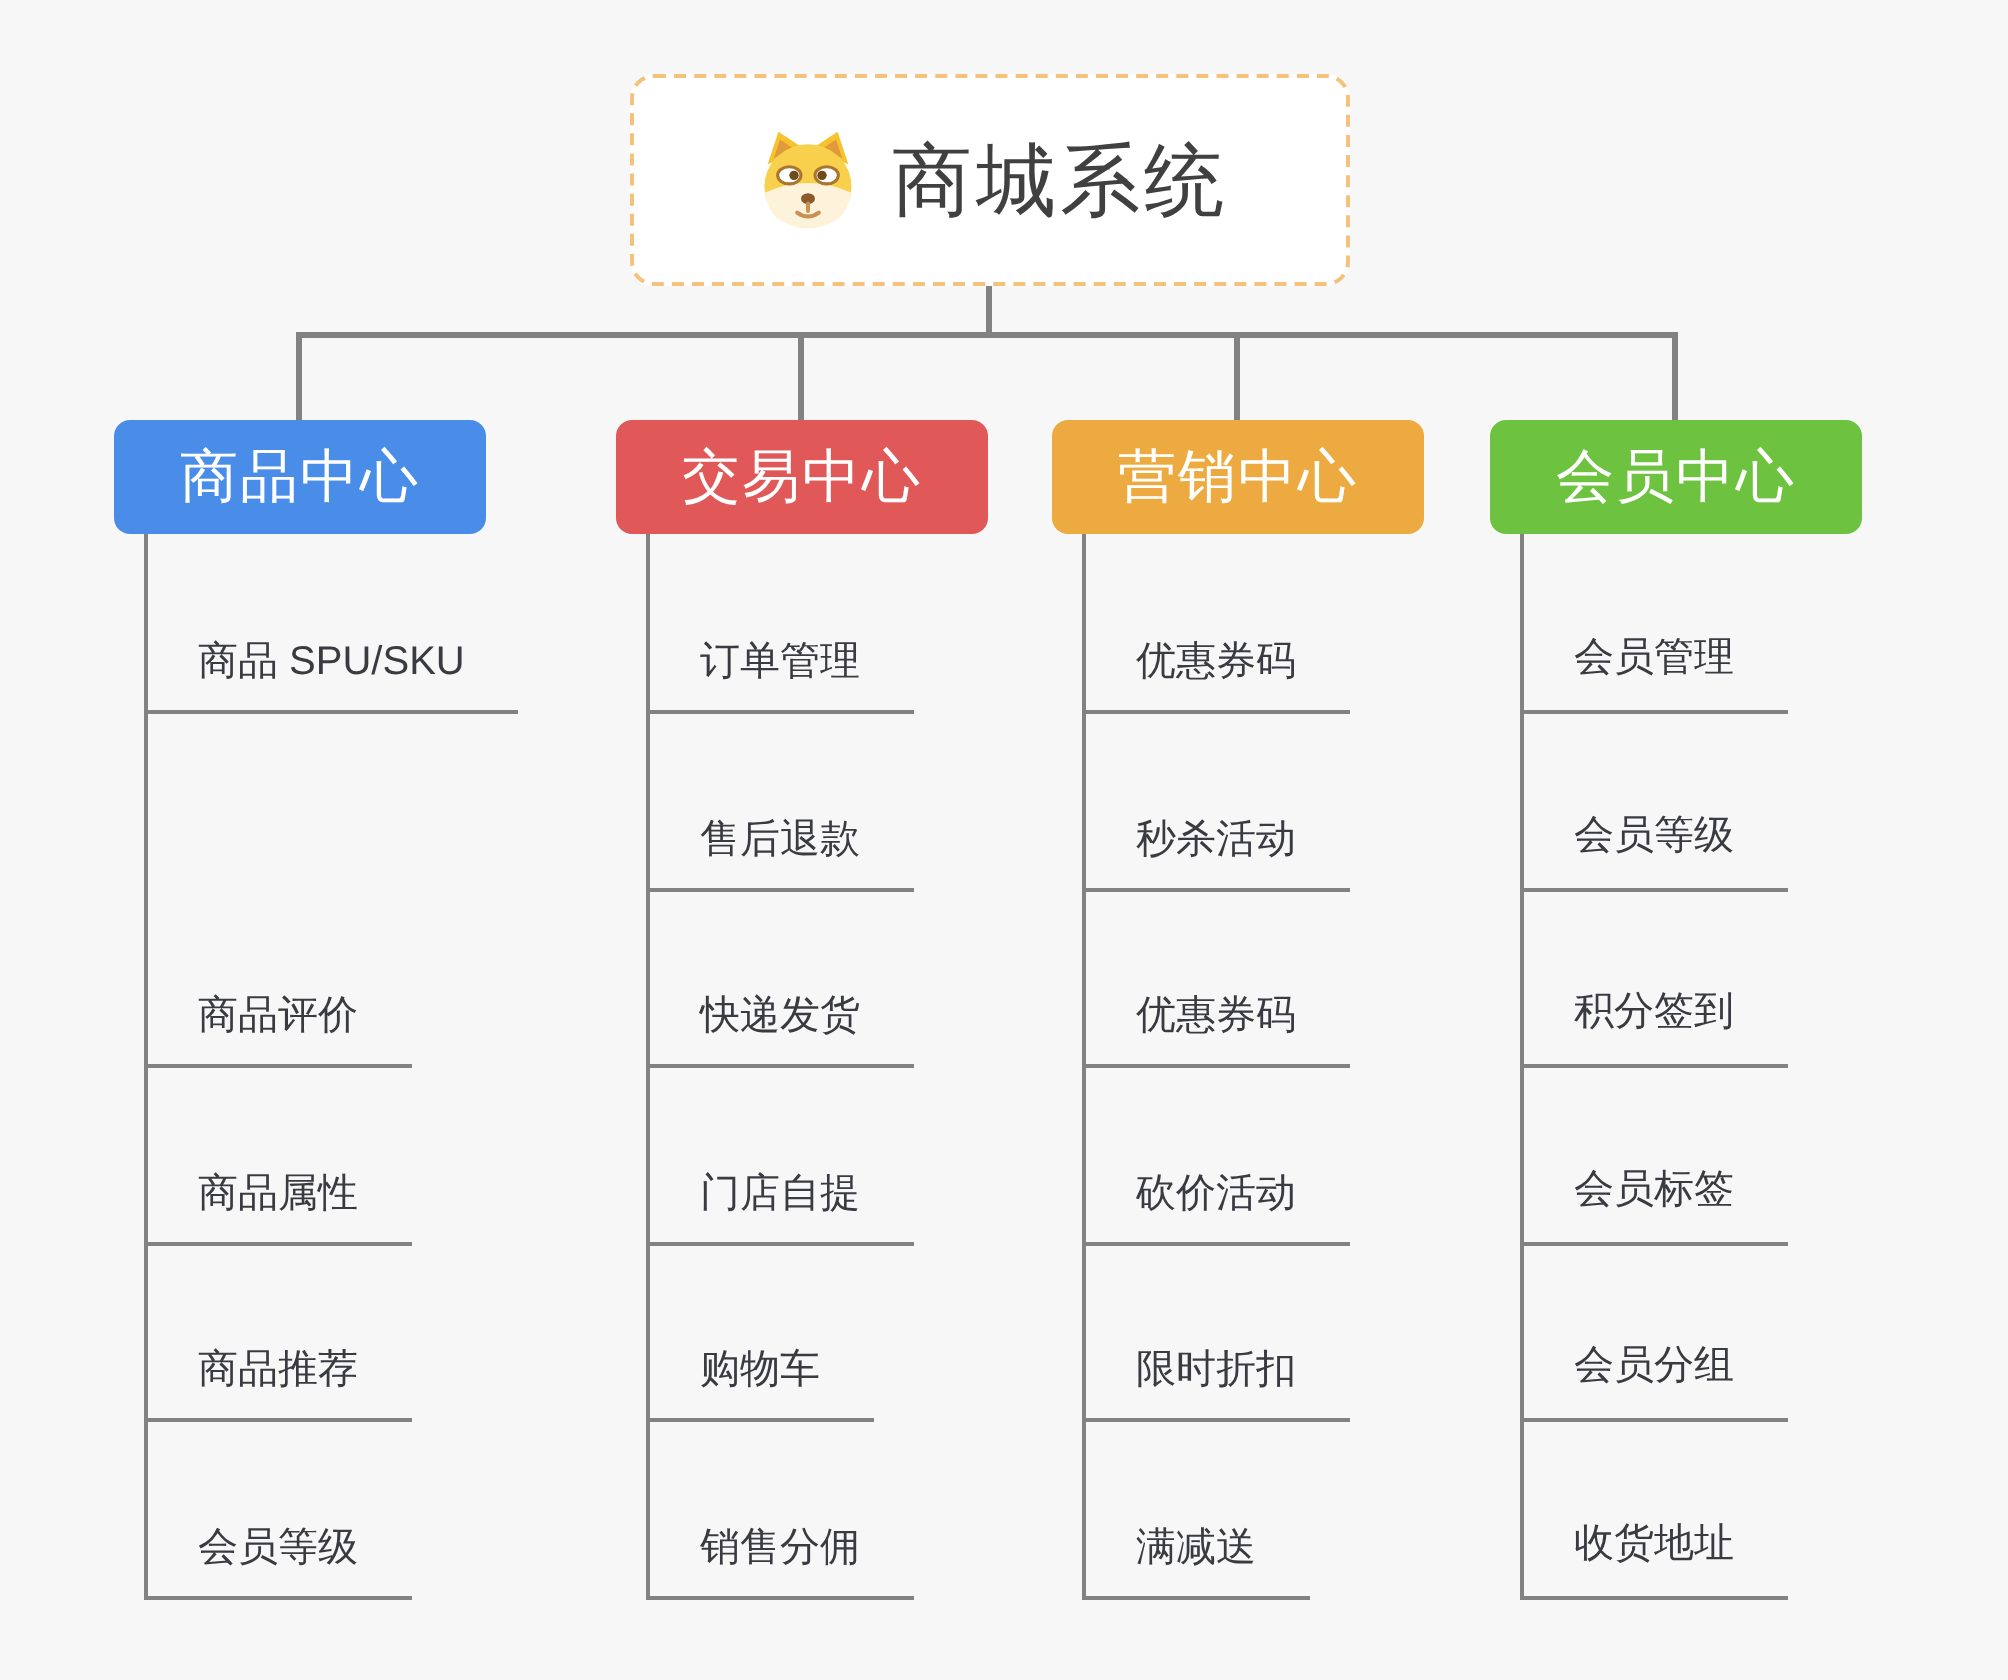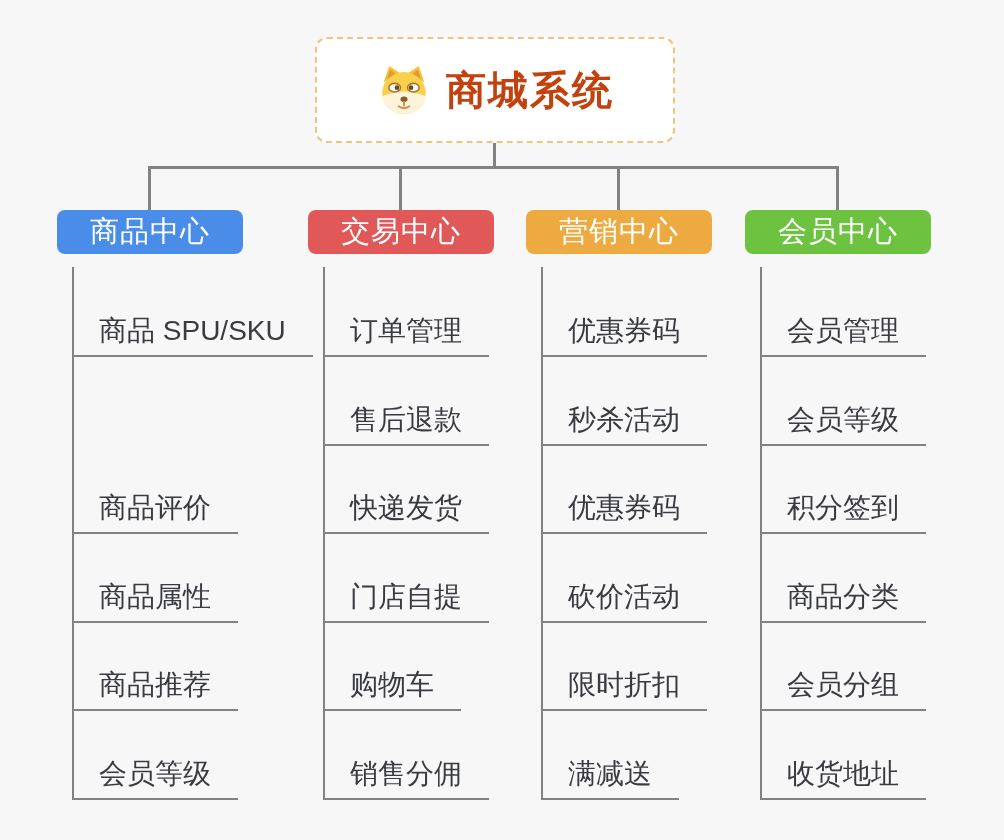--- a/index.html
+++ b/index.html
@@ -13,44 +13,44 @@
   .drop{top:166px;width:3px;height:44px;}
   .drop-0{left:148px;}
   .drop-1{left:399px;}
   .drop-2{left:617px;}
   .drop-3{left:836px;}
 
   
   .root-node{position:absolute;left:315px;top:37px;width:360px;height:106px;
     background:#ffffff;border:2px dashed #f5c27b;border-radius:12px;
     box-sizing:border-box;display:flex;align-items:center;justify-content:center;gap:14px;}
-  .root-label{font-size:40px;letter-spacing:2px;color:#c2410c;font-weight:700;}
+  .root-label{font-size:40px;letter-spacing:2px;color:#404040;font-weight:400;}
   .dog{width:56px;height:54px;display:inline-block;}
 
   
-  .branch-box{position:absolute;top:210px;width:186px;height:44px;border-radius:8px;
+  .branch-box{position:absolute;top:210px;width:186px;height:57px;border-radius:8px;
     display:flex;align-items:center;justify-content:center;}
   .branch-label{color:#ffffff;font-size:29px;letter-spacing:1px;}
   .bx-0{left:57px;background:#4a8de8;}
   .bx-1{left:308px;background:#e05858;}
   .bx-2{left:526px;background:#ecaa40;}
   .bx-3{left:745px;background:#6dc23f;}
 
   
   .subline{top:267px;width:2px;height:533px;}
   .sl-0{left:72px;}
   .sl-1{left:323px;}
   .sl-2{left:541px;}
   .sl-3{left:760px;}
 
   
-  .item{position:absolute;font-size:28px;line-height:36px;color:#3a3b41;
+  .item{position:absolute;font-size:20px;line-height:36px;color:#3a3b41;
     padding:0 27px 6px 27px;border-bottom:2px solid #828282;white-space:nowrap;
     width:fit-content;}
-  .c-0{left:72px;} .c-1{left:323px;} .c-2{left:541px;text-align:right;} .c-3{left:760px;}
+  .c-0{left:72px;} .c-1{left:323px;} .c-2{left:541px;text-align:right;} .c-3{left:760px;font-family:Liberation Mono, monospace;}
   .r-0{top:313px;} .r-1{top:402px;} .r-2{top:490px;}
   .r-3{top:579px;} .r-4{top:667px;} .r-5{top:756px;}
 </style>
 </head>
 <body>
 
 <div class="canvas">
 
   <div class="line root-stem"></div>
   <div class="line trunk"></div>
@@ -113,17 +113,17 @@
   <div class="item c-2 r-0">优惠券码</div>
   <div class="item c-2 r-1">秒杀活动</div>
   <div class="item c-2 r-2">优惠券码</div>
   <div class="item c-2 r-3">砍价活动</div>
   <div class="item c-2 r-4">限时折扣</div>
   <div class="item c-2 r-5">满减送</div>
 
   <div class="item c-3 r-0">会员管理</div>
   <div class="item c-3 r-1">会员等级</div>
   <div class="item c-3 r-2">积分签到</div>
-  <div class="item c-3 r-3">商品分类</div>
+  <div class="item c-3 r-3">会员标签</div>
   <div class="item c-3 r-4">会员分组</div>
   <div class="item c-3 r-5">收货地址</div>
 
 </div>
 
 </body></html>

